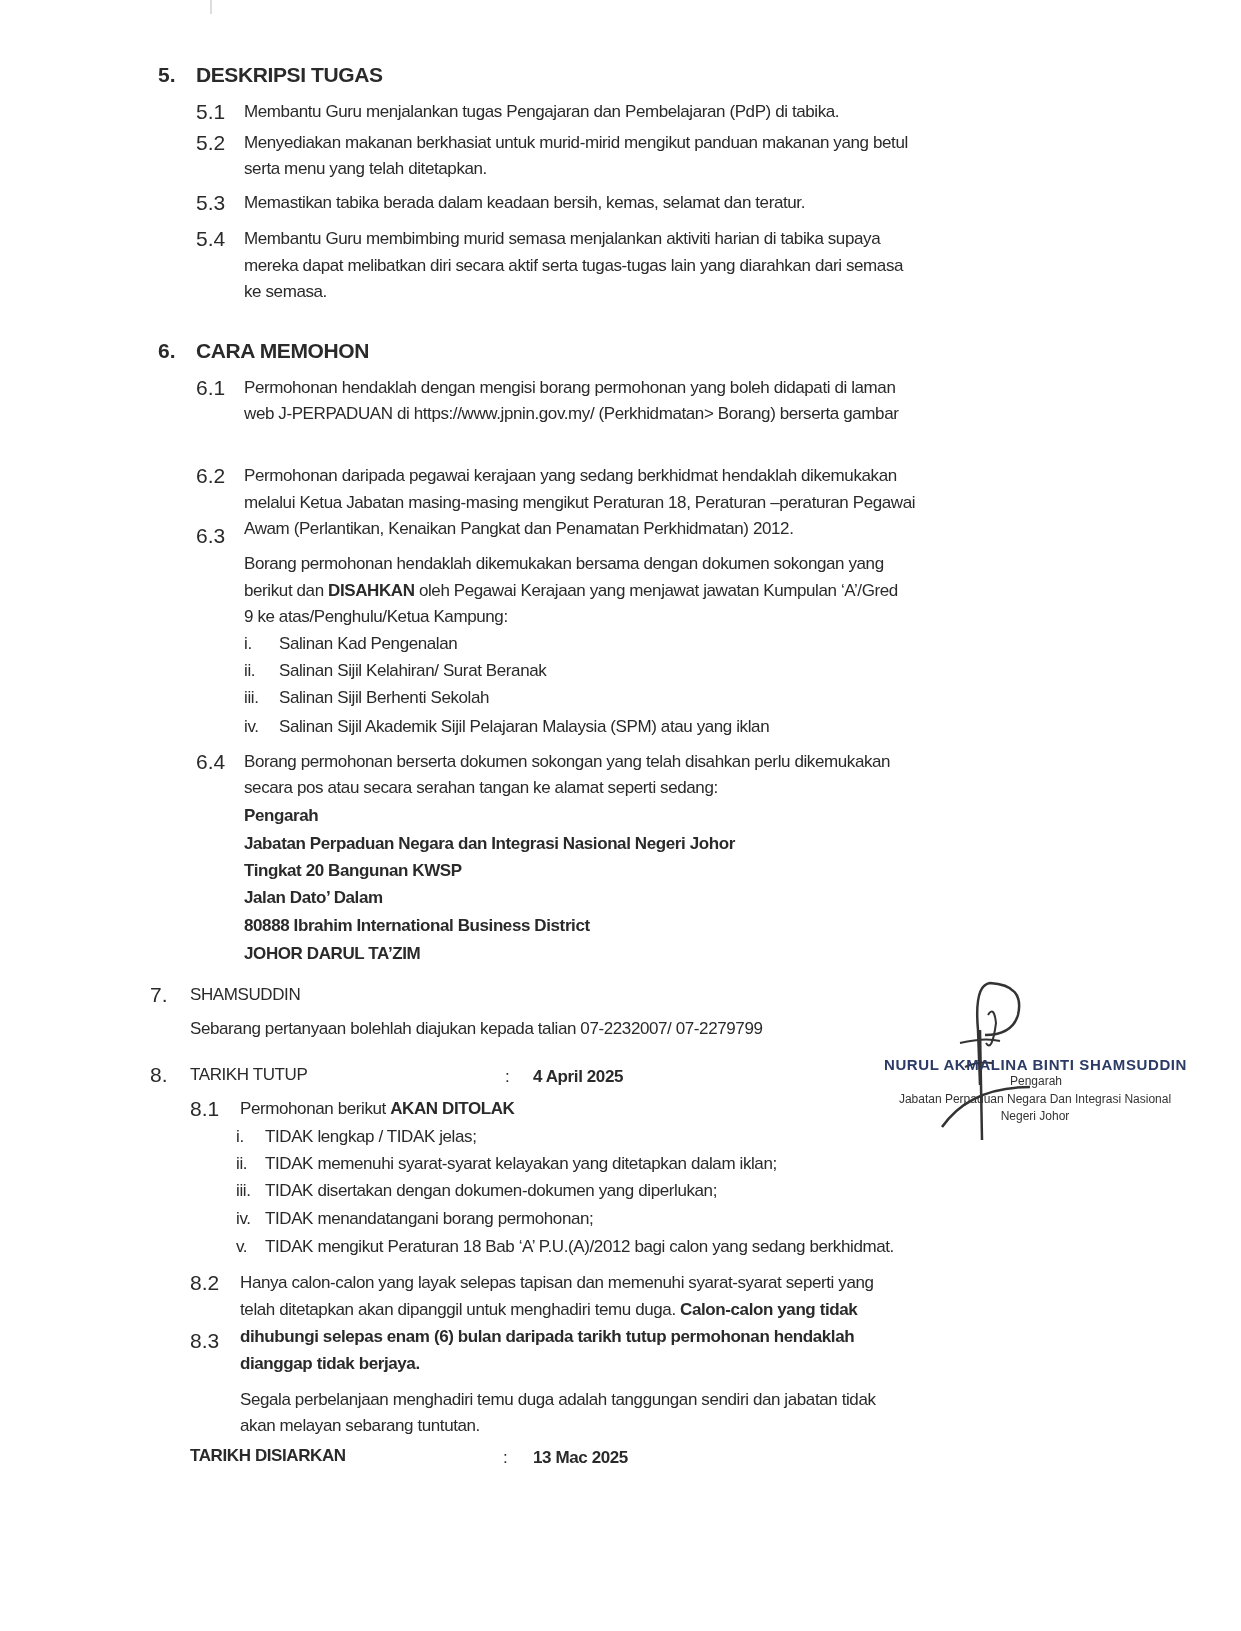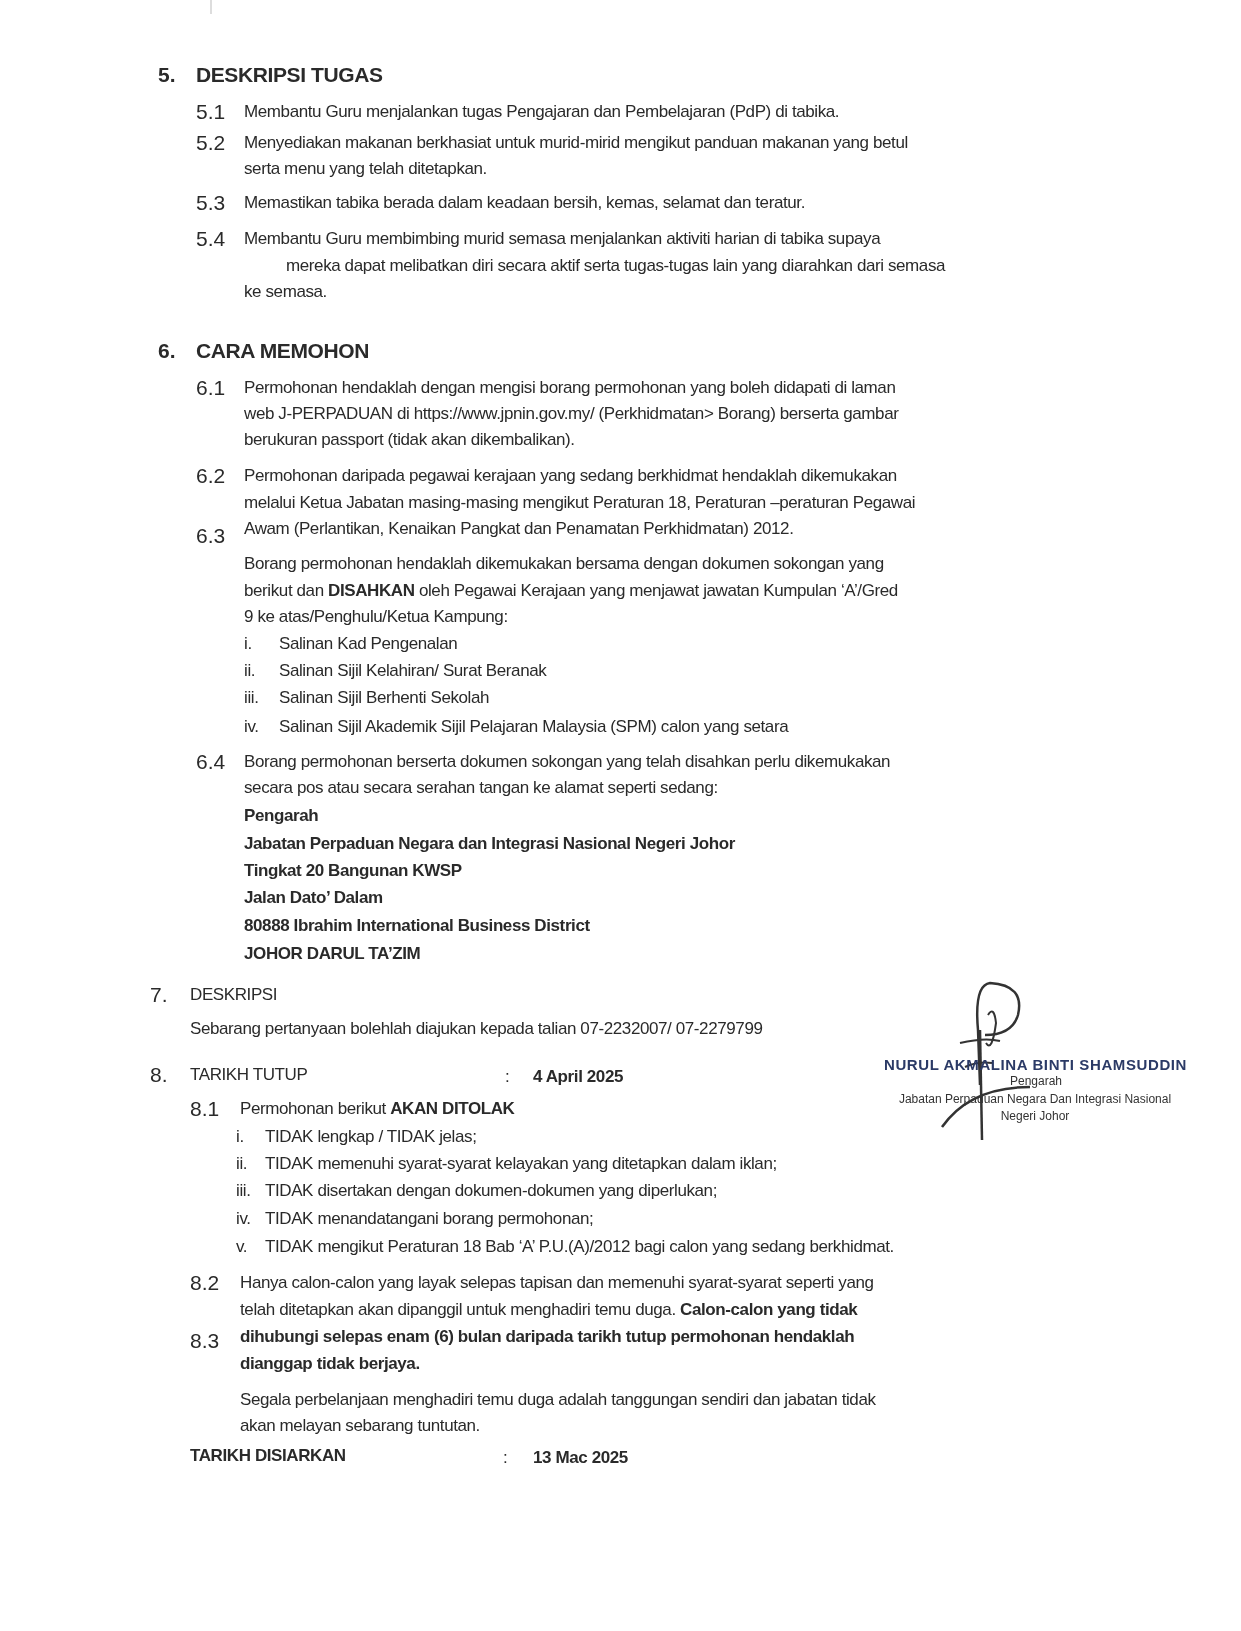--- a/index.html
+++ b/index.html
@@ -31,65 +31,64 @@
 
   <div class="num" style="left:196px;top:130px;">5.2</div>
   <div class="txt" style="left:244px;top:130px;">Menyediakan makanan berkhasiat untuk murid-mirid mengikut panduan makanan yang betul</div>
   <div class="txt" style="left:244px;top:156px;">serta menu yang telah ditetapkan.</div>
 
   <div class="num" style="left:196px;top:190px;">5.3</div>
   <div class="txt" style="left:244px;top:190px;">Memastikan tabika berada dalam keadaan bersih, kemas, selamat dan teratur.</div>
 
   <div class="num" style="left:196px;top:226px;">5.4</div>
   <div class="txt" style="left:244px;top:226px;">Membantu Guru membimbing murid semasa menjalankan aktiviti harian di tabika supaya</div>
-  <div class="txt" style="left:244px;top:253px;margin-left:42px;">mereka dapat melibatkan diri secara aktif serta tugas-tugas lain yang diarahkan dari semasa</div>
+  <div class="txt" style="left:244px;top:253px;">mereka dapat melibatkan diri secara aktif serta tugas-tugas lain yang diarahkan dari semasa</div>
   <div class="txt" style="left:244px;top:279px;">ke semasa.</div>
 
   <div class="num heading" style="left:158px;top:338px;">6.</div>
   <div class="txt heading" style="left:196px;top:338px;">CARA MEMOHON</div>
 
   <div class="num" style="left:196px;top:375px;">6.1</div>
   <div class="txt" style="left:244px;top:375px;">Permohonan hendaklah dengan mengisi borang permohonan yang boleh didapati di laman</div>
   <div class="txt" style="left:244px;top:401px;">web J-PERPADUAN di https://www.jpnin.gov.my/ (Perkhidmatan&gt; Borang) berserta gambar</div>
-  <div class="txt" style="left:244px;top:427px;">berukuran passport (tidak akan dikembalikan).</div>
 
   <div class="num" style="left:196px;top:463px;">6.2</div>
   <div class="txt" style="left:244px;top:463px;">Permohonan daripada pegawai kerajaan yang sedang berkhidmat hendaklah dikemukakan</div>
   <div class="txt" style="left:244px;top:490px;">melalui Ketua Jabatan masing-masing mengikut Peraturan 18, Peraturan –peraturan Pegawai</div>
   <div class="txt" style="left:244px;top:516px;">Awam (Perlantikan, Kenaikan Pangkat dan Penamatan Perkhidmatan) 2012.</div>
 
   <div class="num" style="left:196px;top:523px;">6.3</div>
   <div class="txt" style="left:244px;top:551px;">Borang permohonan hendaklah dikemukakan bersama dengan dokumen sokongan yang</div>
   <div class="txt" style="left:244px;top:578px;">
     <span>berikut dan </span><span class="b">DISAHKAN</span><span> oleh Pegawai Kerajaan yang menjawat jawatan Kumpulan ‘A’/Gred</span>
   </div>
   <div class="txt" style="left:244px;top:604px;">9 ke atas/Penghulu/Ketua Kampung:</div>
 
   <div class="txt" style="left:244px;top:631px;">i.</div>
   <div class="txt" style="left:279px;top:631px;">Salinan Kad Pengenalan</div>
   <div class="txt" style="left:244px;top:658px;">ii.</div>
   <div class="txt" style="left:279px;top:658px;">Salinan Sijil Kelahiran/ Surat Beranak</div>
   <div class="txt" style="left:244px;top:685px;">iii.</div>
   <div class="txt" style="left:279px;top:685px;">Salinan Sijil Berhenti Sekolah</div>
   <div class="txt" style="left:244px;top:714px;">iv.</div>
-  <div class="txt" style="left:279px;top:714px;">Salinan Sijil Akademik Sijil Pelajaran Malaysia (SPM) calon yang setara</div>
+  <div class="txt" style="left:279px;top:714px;">Salinan Sijil Akademik Sijil Pelajaran Malaysia (SPM) atau yang iklan</div>
 
   <div class="num" style="left:196px;top:749px;">6.4</div>
   <div class="txt" style="left:244px;top:749px;">Borang permohonan berserta dokumen sokongan yang telah disahkan perlu dikemukakan</div>
   <div class="txt" style="left:244px;top:775px;">secara pos atau secara serahan tangan ke alamat seperti sedang:</div>
 
   <div class="txt b" style="left:244px;top:803px;">Pengarah</div>
   <div class="txt b" style="left:244px;top:831px;">Jabatan Perpaduan Negara dan Integrasi Nasional Negeri Johor</div>
   <div class="txt b" style="left:244px;top:858px;">Tingkat 20 Bangunan KWSP</div>
   <div class="txt b" style="left:244px;top:885px;">Jalan Dato’ Dalam</div>
   <div class="txt b" style="left:244px;top:913px;">80888 Ibrahim International Business District</div>
   <div class="txt b" style="left:244px;top:941px;">JOHOR DARUL TA’ZIM</div>
 
   <div class="num" style="left:150px;top:982px;">7.</div>
-  <div class="txt" style="left:190px;top:982px;">DESKRIPSI</div>
+  <div class="txt" style="left:190px;top:982px;">SHAMSUDDIN</div>
   <div class="txt" style="left:190px;top:1016px;">Sebarang pertanyaan bolehlah diajukan kepada talian 07-2232007/ 07-2279799</div>
 
   <div class="num" style="left:150px;top:1062px;">8.</div>
   <div class="txt" style="left:190px;top:1062px;">TARIKH TUTUP</div>
   <div class="txt" style="left:505px;top:1064px;">:</div>
   <div class="txt b" style="left:533px;top:1064px;">4 April 2025</div>
 
   <div class="num" style="left:190px;top:1096px;">8.1</div>
   <div class="txt" style="left:240px;top:1096px;">
     <span>Permohonan berikut </span><span class="b">AKAN DITOLAK</span>

